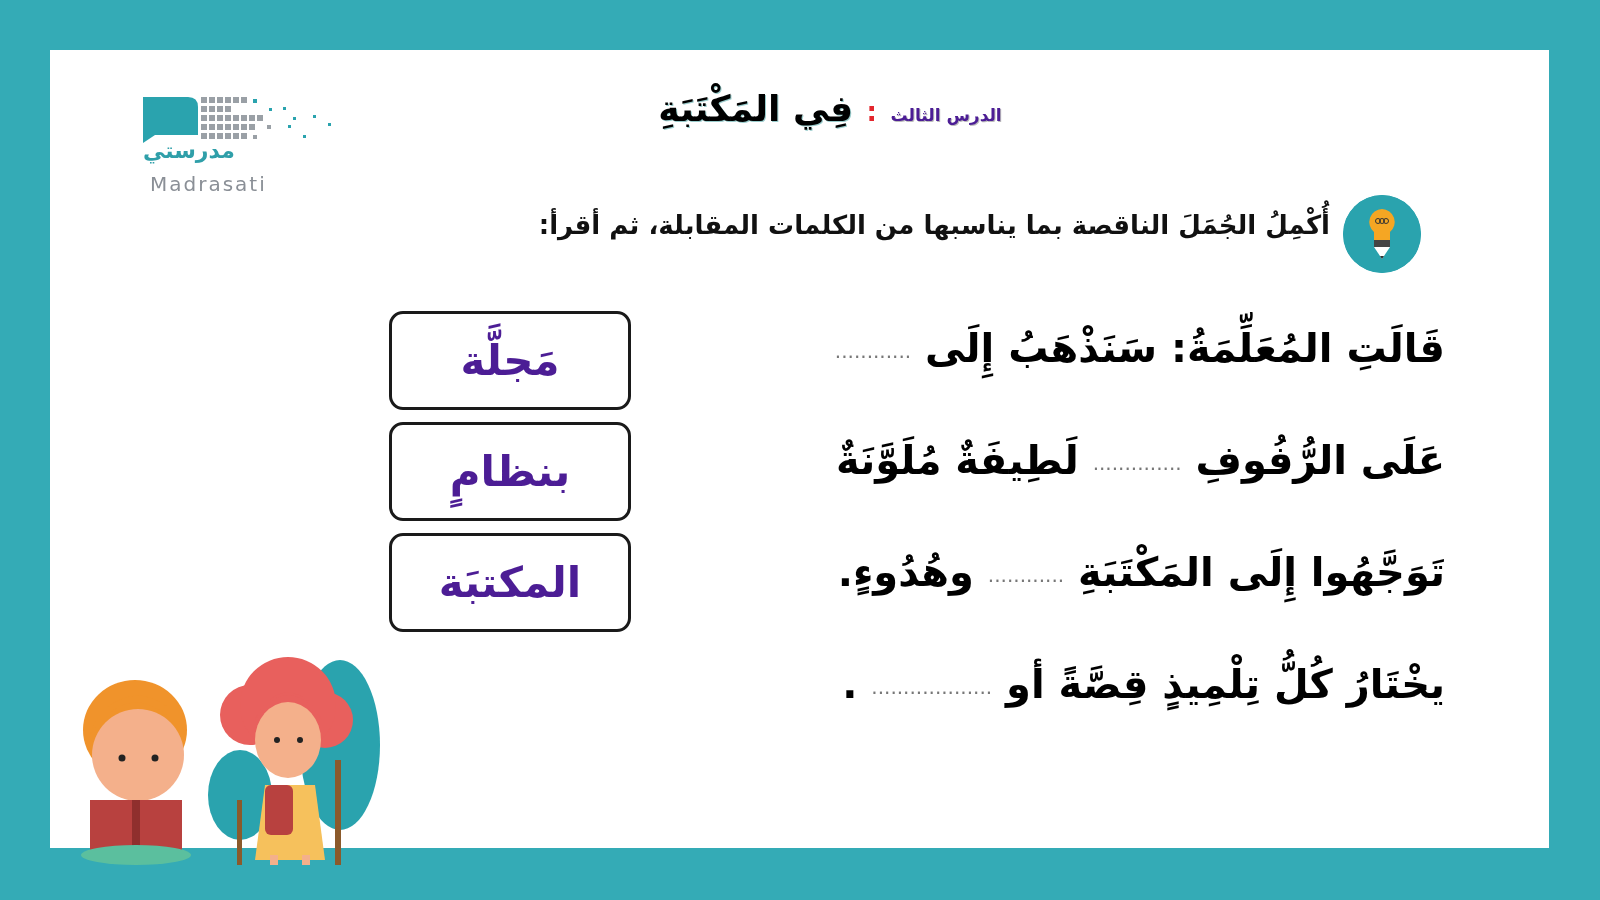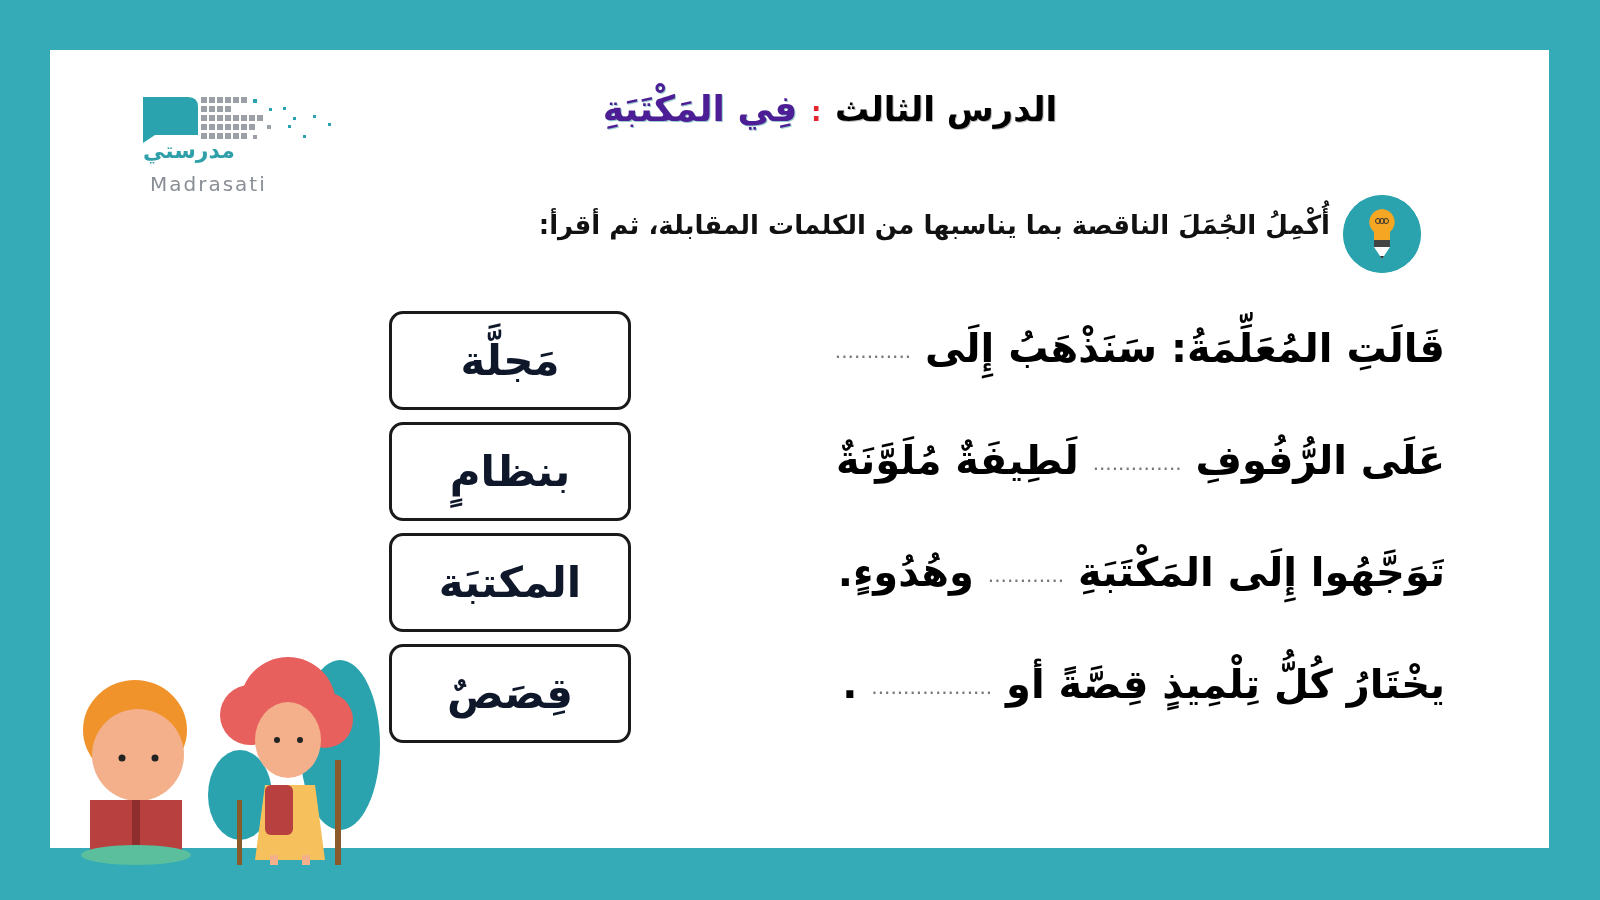--- a/index.html
+++ b/index.html
@@ -2,30 +2,30 @@
 <html><head>
 <meta charset="utf-8">
 <style>
   html,body{margin:0;padding:0;}
   body{width:1600px;height:900px;background:#34abb6;position:relative;overflow:hidden;font-family:"DejaVu Sans",sans-serif;}
   .panel{position:absolute;left:50px;top:50px;width:1499px;height:798px;background:#ffffff;}
   .logo{position:absolute;left:143px;top:95px;width:200px;height:105px;}
   .logo-text-ar{position:absolute;left:143px;top:138px;font-size:22px;font-weight:bold;color:#2f9fa9;direction:rtl;letter-spacing:1px;}
   .logo-text-en{position:absolute;left:150px;top:172px;font-size:20px;color:#8a8f96;letter-spacing:2px;font-family:"DejaVu Sans",sans-serif;}
   .title{position:absolute;left:600px;top:88px;width:460px;height:60px;direction:rtl;text-align:center;font-family:"DejaVu Sans",sans-serif;font-weight:bold;}
-  .title .lesson{color:#000000;font-size:34px;text-shadow:1px 1px 0 #bbb;}
+  .title .lesson{color:#4c1d95;font-size:17px;text-shadow:1px 1px 0 #bbb;}
   .title .sep{color:#e3262d;font-size:26px;margin:0 8px;}
-  .title .name{color:#4c1d95;font-size:36px;text-shadow:1px 1px 0 #9cc;}
+  .title .name{color:#000000;font-size:36px;text-shadow:1px 1px 0 #9cc;}
   .instr-icon{position:absolute;left:1343px;top:195px;width:78px;height:78px;border-radius:50%;background:#2aa3ae;}
   .instruction{position:absolute;right:270px;top:210px;width:940px;direction:rtl;text-align:right;font-size:26px;font-weight:bold;color:#111;font-family:"DejaVu Sans",sans-serif;}
   .sentences{position:absolute;left:655px;top:315px;width:790px;}
   .sentence{height:112px;direction:rtl;text-align:right;font-size:40px;font-weight:bold;color:#000;font-family:"DejaVu Sans",sans-serif;line-height:67px;white-space:nowrap;}
   .dots{color:#777;font-size:20px;letter-spacing:2px;font-weight:normal;vertical-align:middle;}
   .words{position:absolute;left:389px;top:311px;width:242px;}
-  .word-box{box-sizing:border-box;width:242px;height:99px;border:3px solid #1a1a1a;border-radius:14px;margin-bottom:12px;display:flex;align-items:center;justify-content:center;font-size:42px;font-weight:bold;color:#0f172a;direction:rtl;font-family:"DejaVu Sans",sans-serif;}
+  .word-box{box-sizing:border-box;width:242px;height:99px;border:3px solid #1a1a1a;border-radius:14px;margin-bottom:12px;display:flex;align-items:center;justify-content:center;font-size:42px;font-weight:bold;color:#4c1d95;direction:rtl;font-family:"DejaVu Sans",sans-serif;}
   .illustration{position:absolute;left:70px;top:650px;width:320px;height:215px;}
 </style>
 </head>
 <body>
 
 <div class="panel"></div>
 
 <svg class="logo" viewBox="0 0 200 105">
   <path d="M0 2 H45 Q55 2 55 12 V40 H12 L0 48 Z" fill="#2aa3ae"></path>
   <g fill="#9aa0a6">
@@ -113,21 +113,20 @@
     <span>يخْتَارُ كُلُّ تِلْمِيذٍ قِصَّةً أو</span>
     <span class="dots">...................</span>
     <span>.</span>
   </div>
 </div>
 
 <div class="words">
   <div class="word-box">مَجلَّة</div>
   <div class="word-box">بنظامٍ</div>
   <div class="word-box">المكتبَة</div>
-  <div class="word-box">قِصَصٌ</div>
 </div>
 
 <svg class="illustration" viewBox="0 0 320 215">
 
   <ellipse cx="270" cy="95" rx="40" ry="85" fill="#2aa3ae"></ellipse>
   <rect x="265" y="110" width="6" height="105" fill="#8b5a2b"></rect>
   <ellipse cx="170" cy="145" rx="32" ry="45" fill="#2aa3ae"></ellipse>
   <rect x="167" y="150" width="5" height="65" fill="#8b5a2b"></rect>
 
   <circle cx="180" cy="65" r="30" fill="#e8605d"></circle>

